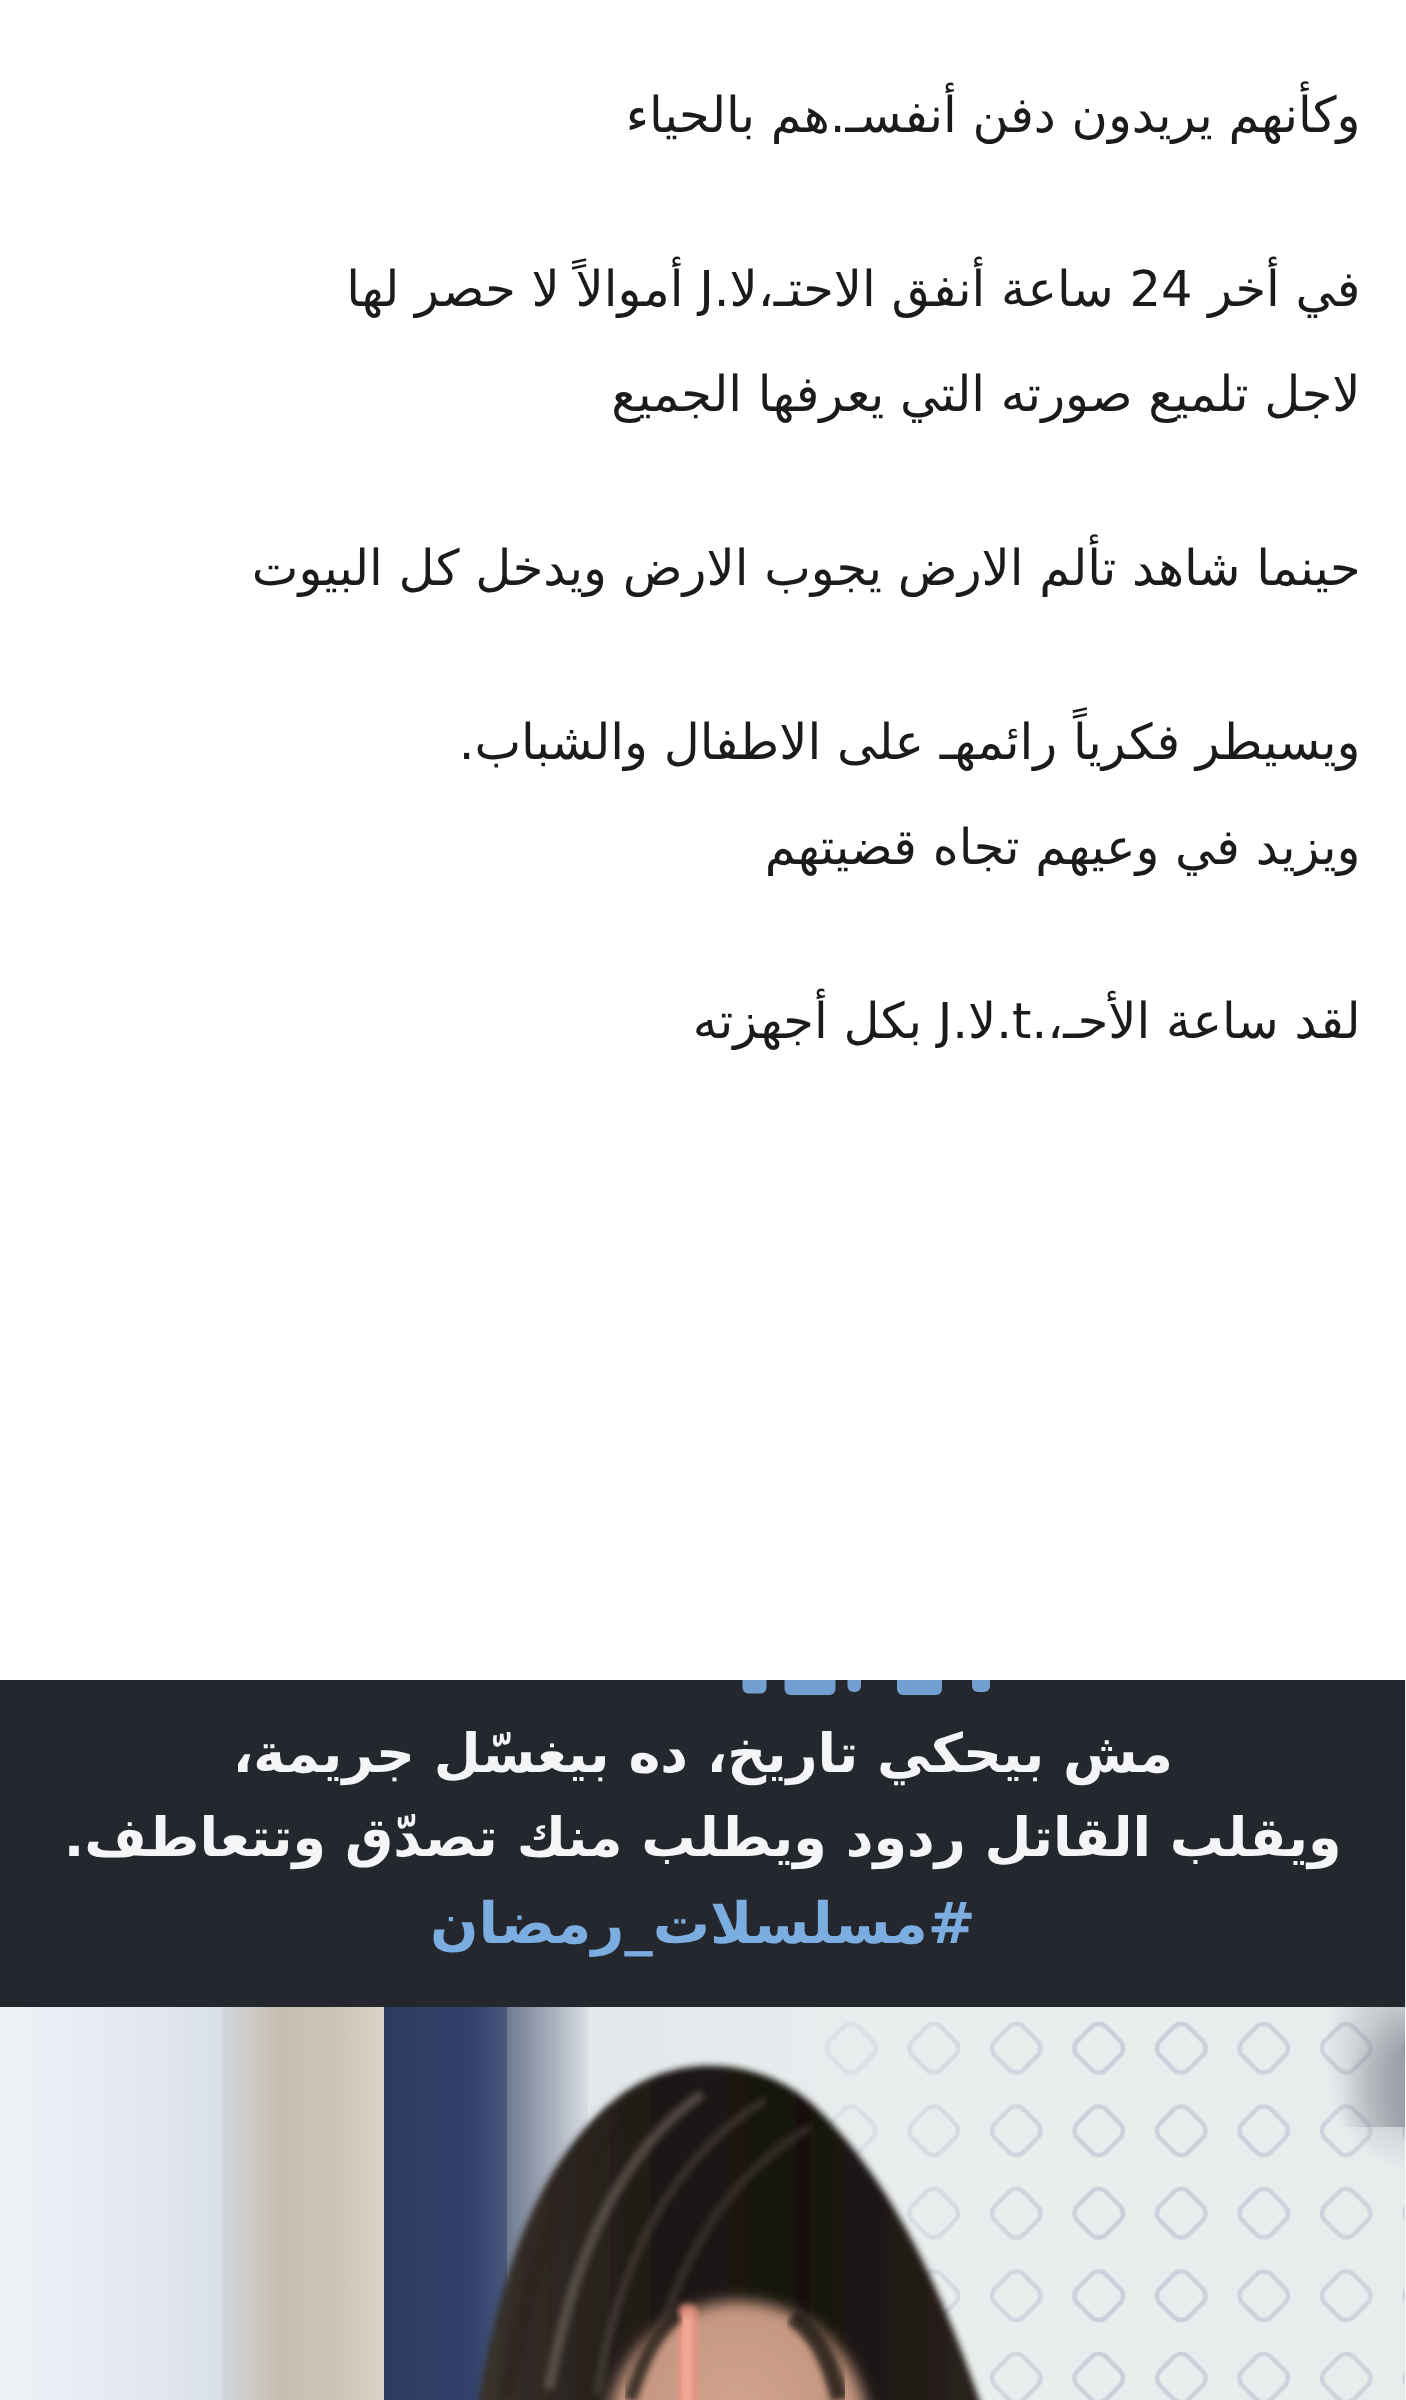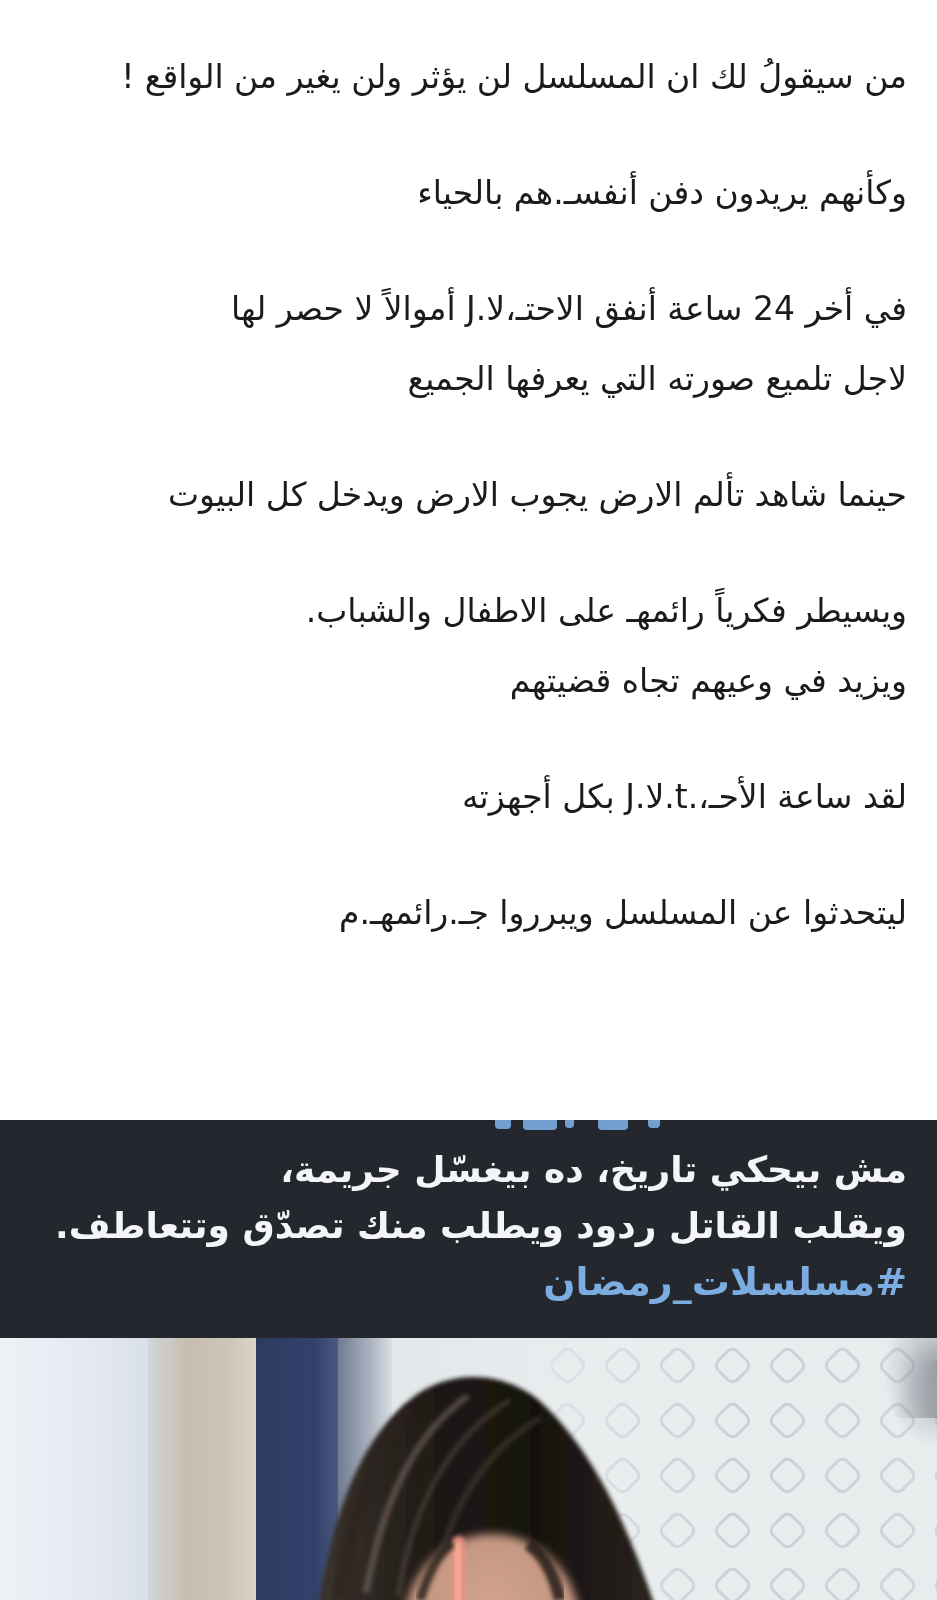--- a/index.html
+++ b/index.html
@@ -17,21 +17,21 @@
   .post-text .line{display:block;}
 
   
   .media{position:absolute;left:0;top:1120px;width:937px;height:480px;}
 
   
   .banner{
     position:relative;box-sizing:border-box;
     height:218px;padding:22px 30px 0 30px;
     background:var(--banner-bg,#24272d);
-    direction:rtl;text-align:right;
+    direction:rtl;text-align:center;
     color:var(--banner-fg,#f4f5f7);
     font-weight:bold;font-size:36px;line-height:56px;
   }
   .banner .hashtag{
     font-size:38px;
     color:var(--hashtag-color,#7bade1);
     letter-spacing:0.5px;
   }
   .frag{position:absolute;top:0;background:var(--hashtag-color,#7bade1);border-radius:0 0 4px 4px;opacity:.9;}
   .frag.f1{left:495px;width:16px;height:9px;}
@@ -54,42 +54,36 @@
     background:radial-gradient(ellipse at 100% 100%,rgba(105,110,122,.5),rgba(105,110,122,0) 70%);}
   .photo svg{position:absolute;left:0;top:0;}
 </style>
 </head>
 <body>
 
 <div class="page">
 
   <div class="post-text" dir="rtl">
     <p>
-        <span class="line">من سيقولُ لك ان المسلسل لن يؤثر ولن يغير من الواقع !</span>
-      </p>
-    <p>
       <span class="line">وكأنهم يريدون دفن أنفسـ.هم بالحياء</span>
     </p>
     <p>
       <span class="line">في أخر 24 ساعة أنفق الاحتـ،لا.J أموالاً لا حصر لها</span>
       <span class="line">لاجل تلميع صورته التي يعرفها الجميع</span>
     </p>
     <p>
         <span class="line">حينما شاهد تألم الارض يجوب الارض ويدخل كل البيوت</span>
       </p>
     <p>
       <span class="line">ويسيطر فكرياً رائمهـ على الاطفال والشباب.</span>
       <span class="line">ويزيد في وعيهم تجاه قضيتهم</span>
     </p>
     <p>
       <span class="line">لقد ساعة الأحـ،.t.لا.J بكل أجهزته</span>
     </p>
-    <p>
-        <span class="line">ليتحدثوا عن المسلسل ويبرروا جـ.رائمهـ.م</span>
-      </p>
   </div>
 
   <div class="media">
 
     <div class="banner" dir="rtl">
 
       <span class="frag f1"></span>
       <span class="frag f2"></span>
       <span class="frag f3"></span>
       <span class="frag f4"></span>

